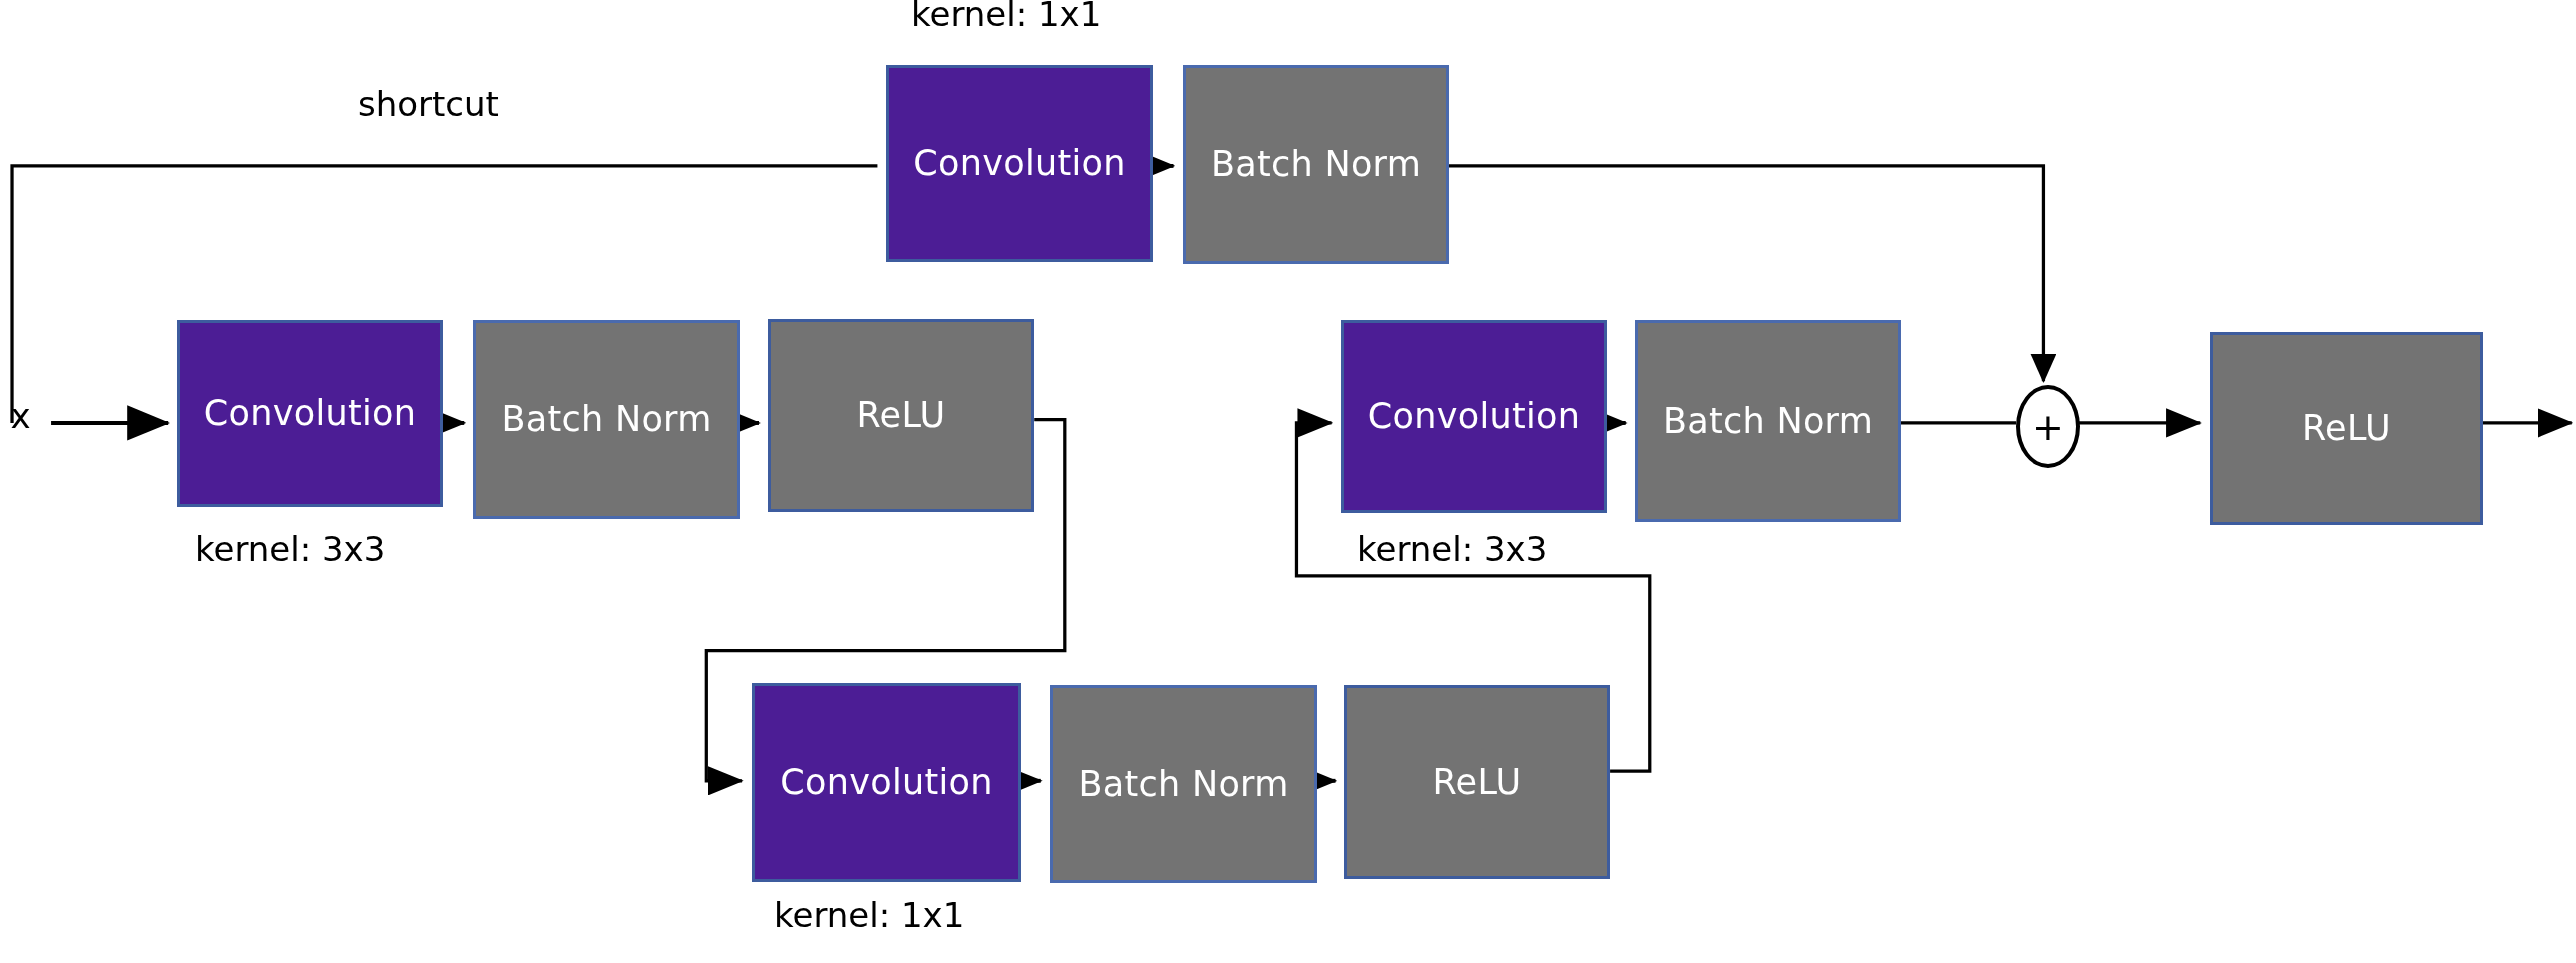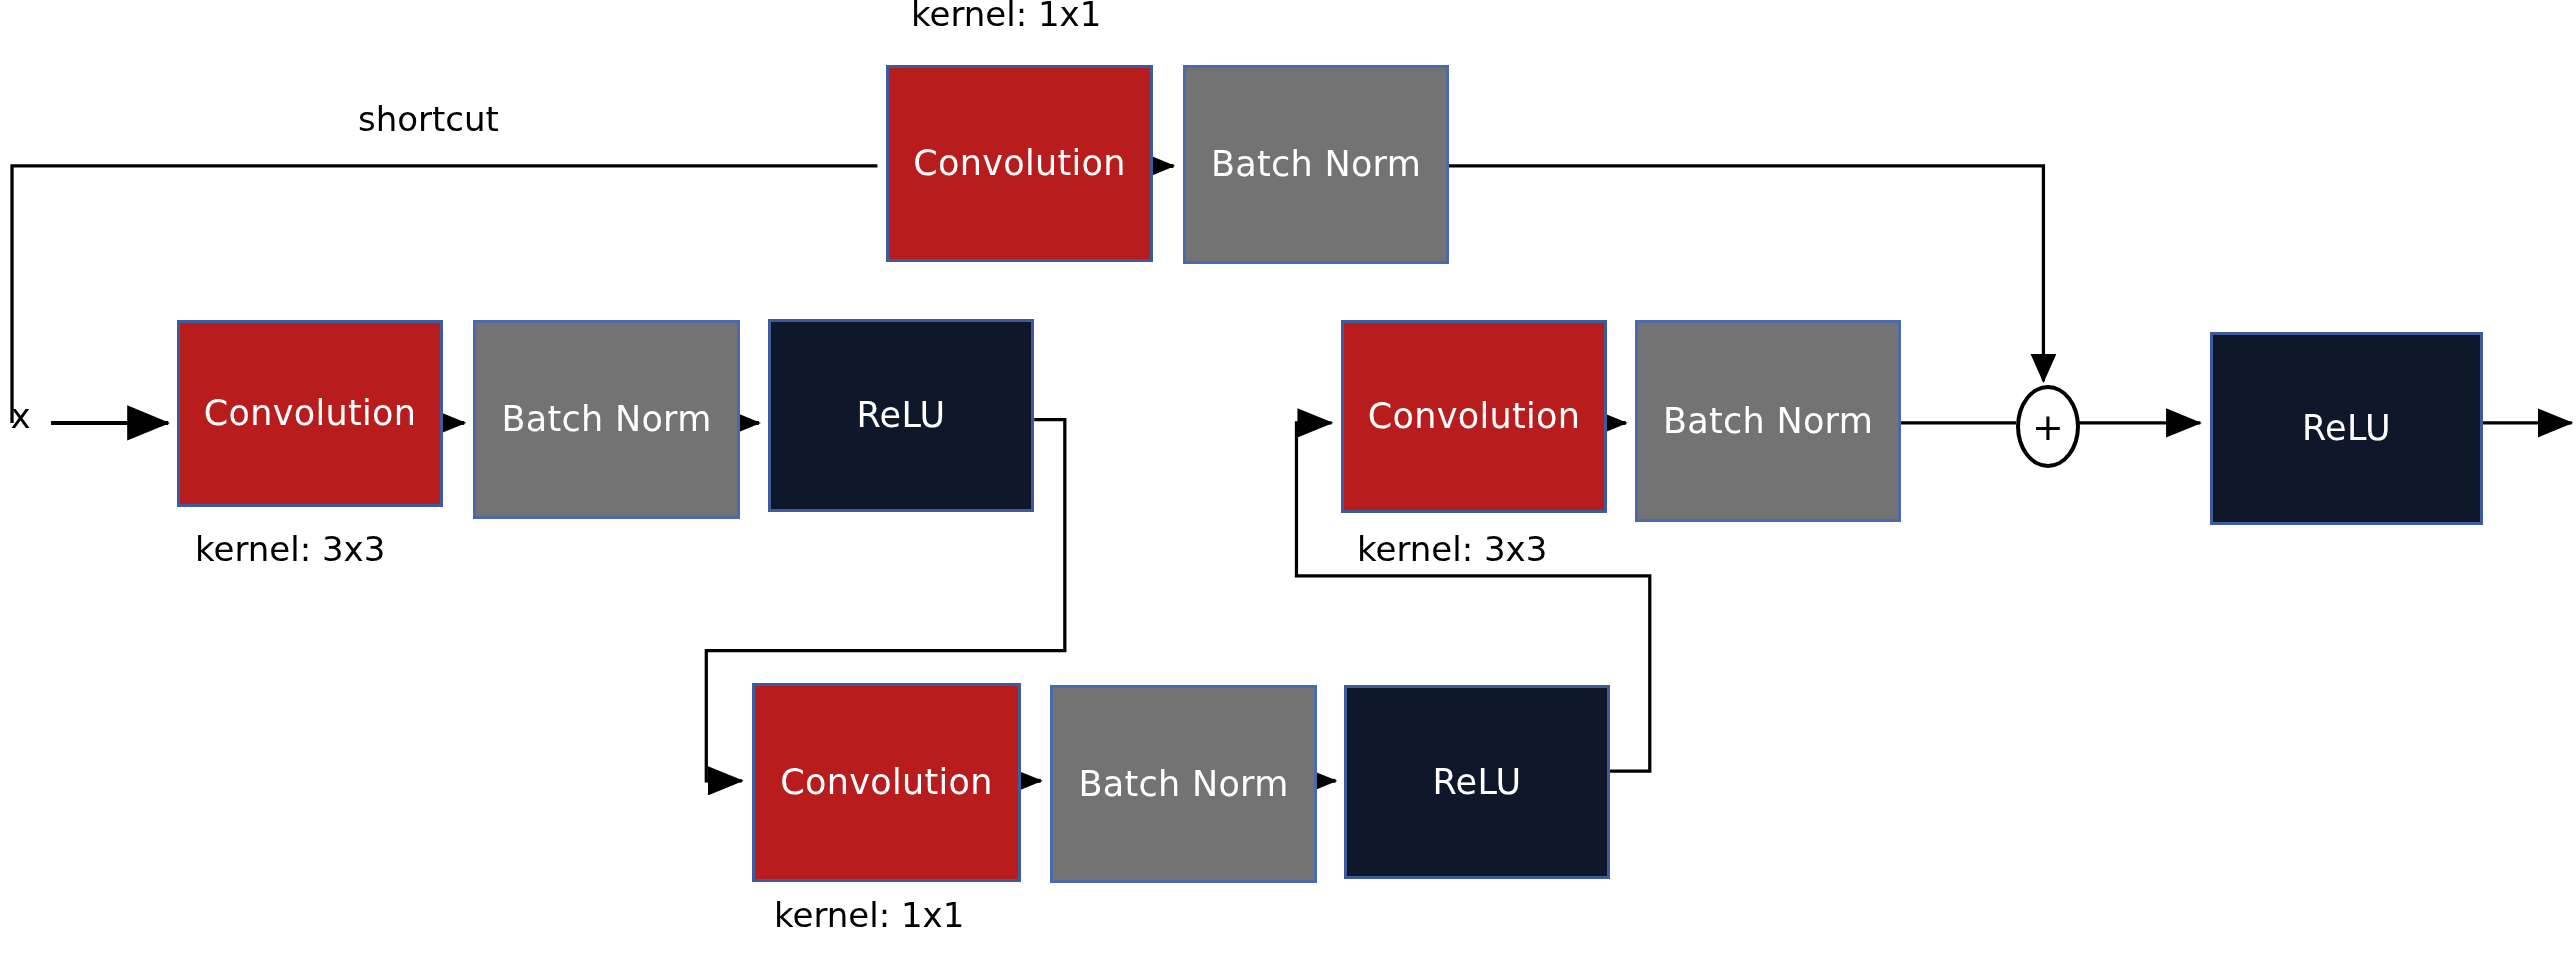--- a/index.html
+++ b/index.html
@@ -1,22 +1,22 @@
 <!DOCTYPE html>
 <html style="font-size:10.4px"><head>
 <meta charset="utf-8">
 <style>
   html,body{margin:0;padding:0;background:#ffffff;}
   body{font-family:"DejaVu Sans","Liberation Sans",sans-serif;}
   #canvas{position:relative;width:2576px;height:963px;background:#ffffff;overflow:hidden;}
   .node{position:absolute;box-sizing:border-box;display:flex;align-items:center;justify-content:center;
         color:#ffffff;font-weight:400;letter-spacing:0.3px;}
-  .node.conv{background:#b91c1c;border:3.3px solid #3D5C9E;}
+  .node.conv{background:#4c1d95;border:3.3px solid #3D5C9E;}
   .node.bn{background:#737373;border:3.3px solid #4A6AAE;}
-  .node.relu{background:#0f172a;border:3.3px solid #3D5C9E;}
+  .node.relu{background:#737373;border:3.3px solid #3D5C9E;}
   .node-label{white-space:nowrap;font-size:35px;line-height:1;}
   .kernel-label{position:absolute;font-size:34px;color:#000000;white-space:nowrap;line-height:1;}
   .io-label{position:absolute;font-size:34px;color:#000000;white-space:nowrap;line-height:1;}
   .edge-label{position:absolute;font-size:34px;color:#000000;white-space:nowrap;line-height:1;}
   svg.wires{position:absolute;left:0;top:0;width:2576px;height:963px;pointer-events:none;}
   .plus-node{position:absolute;display:flex;align-items:center;justify-content:center;
              border:4.6px solid #000000;border-radius:50%;background:#ffffff;
              font-size:38px;color:#000000;line-height:1;}
 </style>
 </head>
@@ -58,21 +58,21 @@
 
     <path d="M 2921,650 L 3098,650" stroke="#000000" stroke-width="5" fill="none"></path>
 
     <path d="M 3184,650 L 3381,650" stroke="#000000" stroke-width="5" fill="none" marker-end="url(#ah)"></path>
 
     <path d="M 3814,650 L 3952,650" stroke="#000000" stroke-width="5" fill="none" marker-end="url(#ah)"></path>
   </svg>
 
   <div class="io-label" style="left:10.4px;top:399px;">x</div>
 
-  <div class="edge-label" style="left:358px;top:102px;">shortcut</div>
+  <div class="edge-label" style="left:358px;top:87px;">shortcut</div>
 
   <div class="kernel-label" style="left:911px;top:-2.6px;">kernel: 1x1</div>
 
   <div class="kernel-label" style="left:195px;top:532px;">kernel: 3x3</div>
 
   <div class="kernel-label" style="left:1357px;top:532px;">kernel: 3x3</div>
 
   <div class="kernel-label" style="left:774px;top:898px;">kernel: 1x1</div>
 
   <div class="node conv" style="left:886px;top:65px;width:267px;height:197px;">

